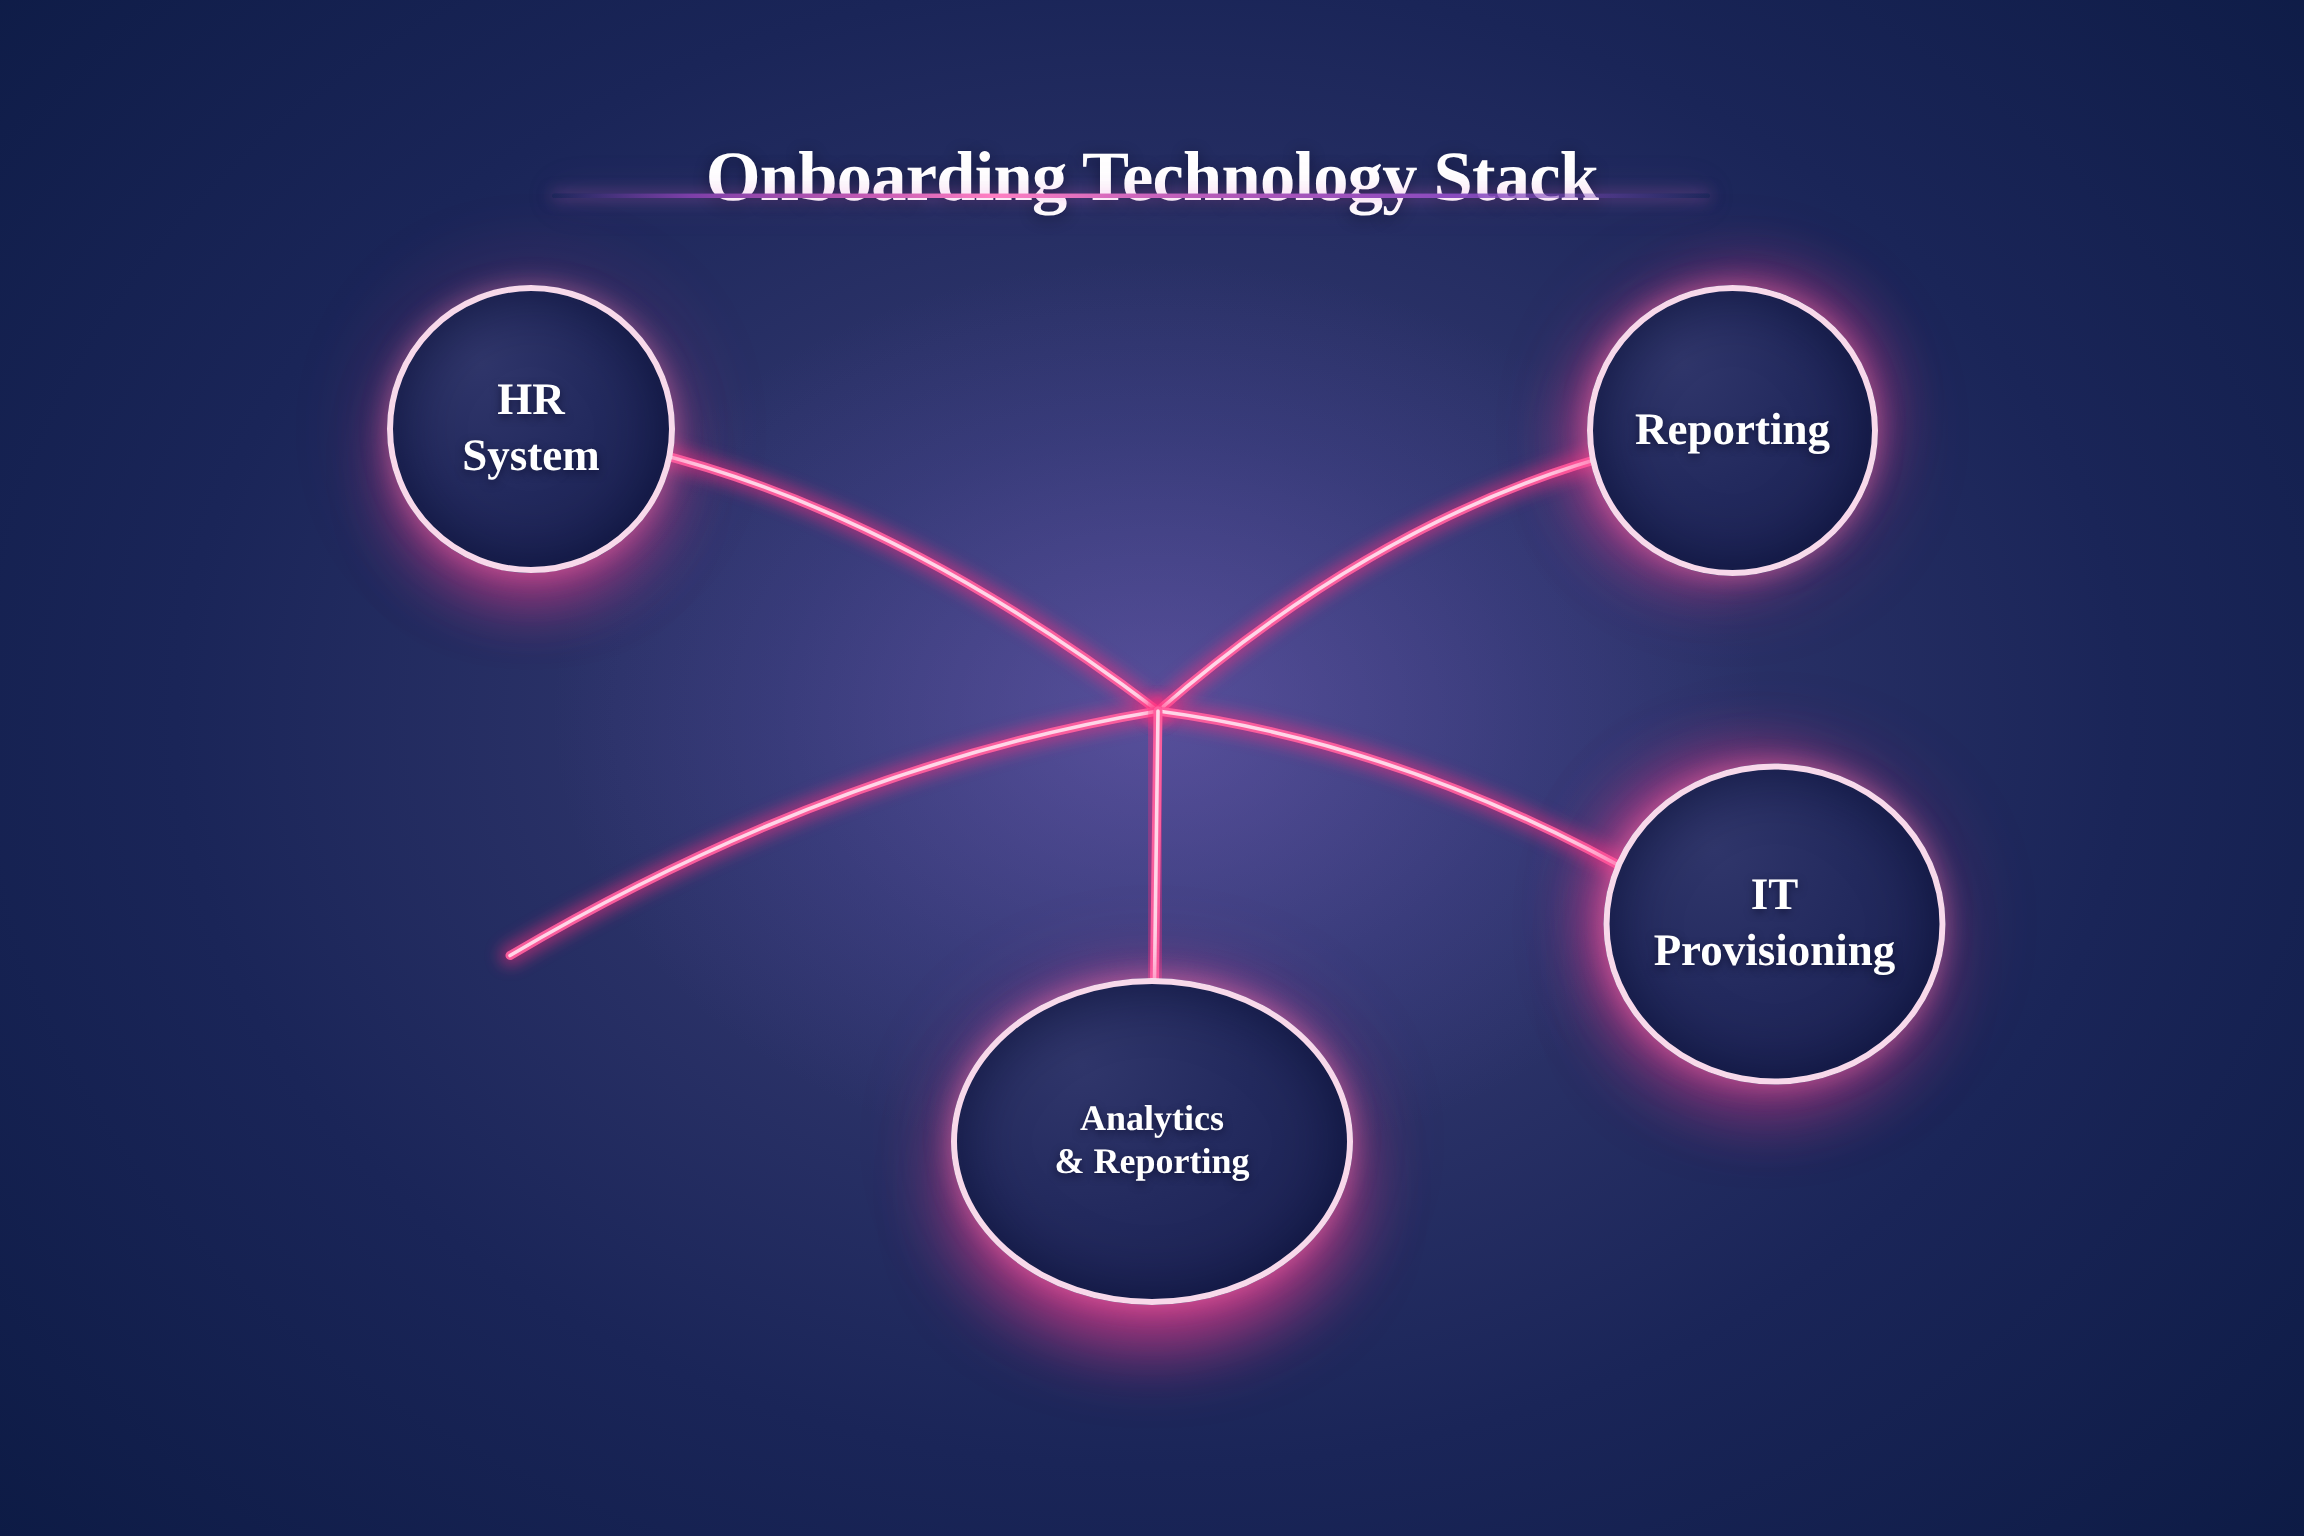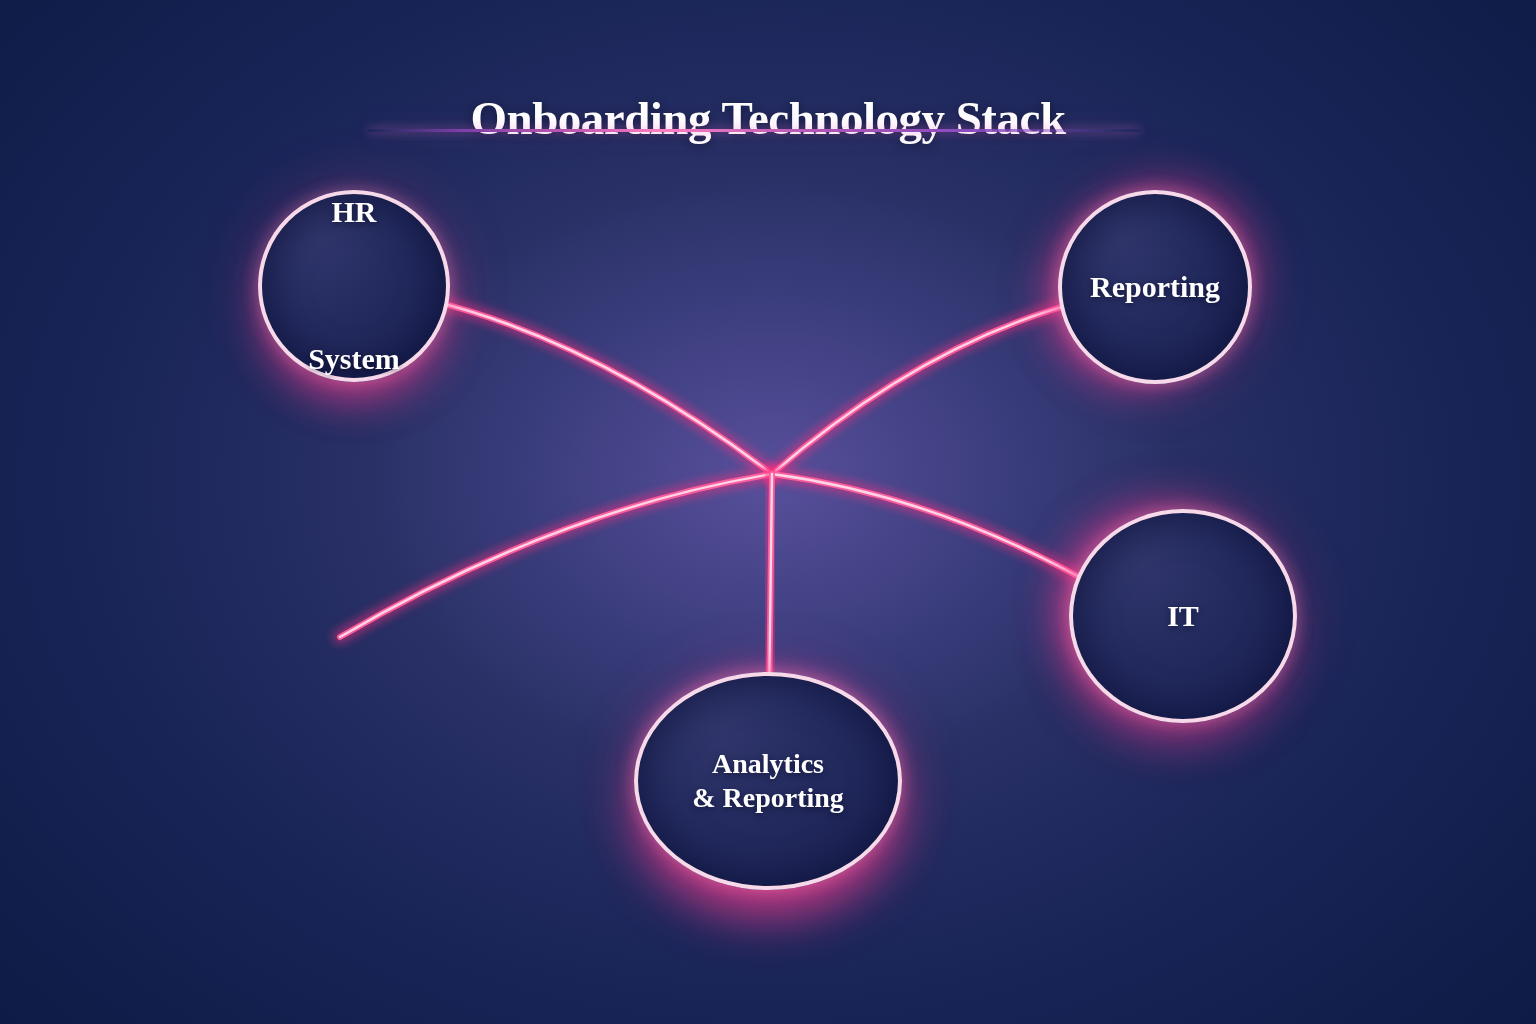--- a/index.html
+++ b/index.html
@@ -62,40 +62,40 @@
     background:radial-gradient(ellipse at 32% 26%, #30366b 0%, var(--node-navy,#232a5e) 45%, #181e4e 100%);
     border:4px solid var(--ring-pale,#f6d7e8);
     font-size:30px;
     text-shadow:0 2px 6px rgba(0,0,25,.5);
   }
 
   .n-hr{left:258px;top:190px;width:192px;height:192px;
     box-shadow:inset 0 0 40px rgba(4,8,38,.55),
       0 0 16px 1px rgba(255,140,190,.35),
       0 0 60px 6px rgba(255,70,150,.18),
-      0 24px 42px -8px rgba(255,60,145,.65);justify-content:space-between;}
+      0 24px 42px -8px rgba(255,60,145,.65);}
   .n-lm{left:1058px;top:190px;width:194px;height:194px;
     box-shadow:inset 0 0 40px rgba(4,8,38,.55),
       0 0 16px 1px rgba(255,140,190,.35),
       0 0 60px 6px rgba(255,70,150,.18),
       -18px 10px 38px -10px rgba(255,60,145,.6),
       14px -16px 40px -12px rgba(255,60,145,.45);}
   .n-es{left:228px;top:535px;width:222px;height:202px;
     box-shadow:inset 0 0 40px rgba(4,8,38,.55),
       0 0 16px 1px rgba(255,140,190,.35),
       0 0 60px 6px rgba(255,70,150,.18),
       18px -14px 40px -10px rgba(255,60,145,.5),
       0 26px 44px -10px rgba(255,60,145,.55);}
   .n-it{left:1069px;top:509px;width:228px;height:214px;
     box-shadow:inset 0 0 40px rgba(4,8,38,.55),
       0 0 16px 1px rgba(255,140,190,.35),
       0 0 60px 6px rgba(255,70,150,.18),
       -18px -12px 40px -10px rgba(255,60,145,.6),
       -6px 26px 46px -10px rgba(255,60,145,.5);}
-  .n-an{left:634px;top:672px;width:268px;height:218px;font-size:28px;
+  .n-an{left:634px;top:652px;width:268px;height:218px;font-size:24px;
     box-shadow:inset 0 0 40px rgba(4,8,38,.55),
       0 0 16px 1px rgba(255,140,190,.35),
       0 0 60px 6px rgba(255,70,150,.18),
       0 30px 52px -8px rgba(255,60,145,.8),
       0 -14px 30px -12px rgba(255,80,160,.4);}
 
   .hub{
     left:618px;top:334px;width:308px;height:280px;
     background:radial-gradient(circle at 50% 16%,
       #f995c5 0%, #ef6aa9 30%, var(--hub-pink,#e04f92) 58%, #cd3383 85%, #bd2c79 100%);
@@ -162,20 +162,21 @@
   </div>
 
   <div class="node sat n-lm">
     <span class="line">Reporting</span>
   </div>
 
 
 
   <div class="node sat n-it">
     <span class="line">IT</span>
+    <span class="line">Provisioning</span>
   </div>
 
   <div class="node sat n-an">
     <span class="line">Analytics</span>
     <span class="line">&amp; Reporting</span>
   </div>
 
 </div>
 
 </body></html>

